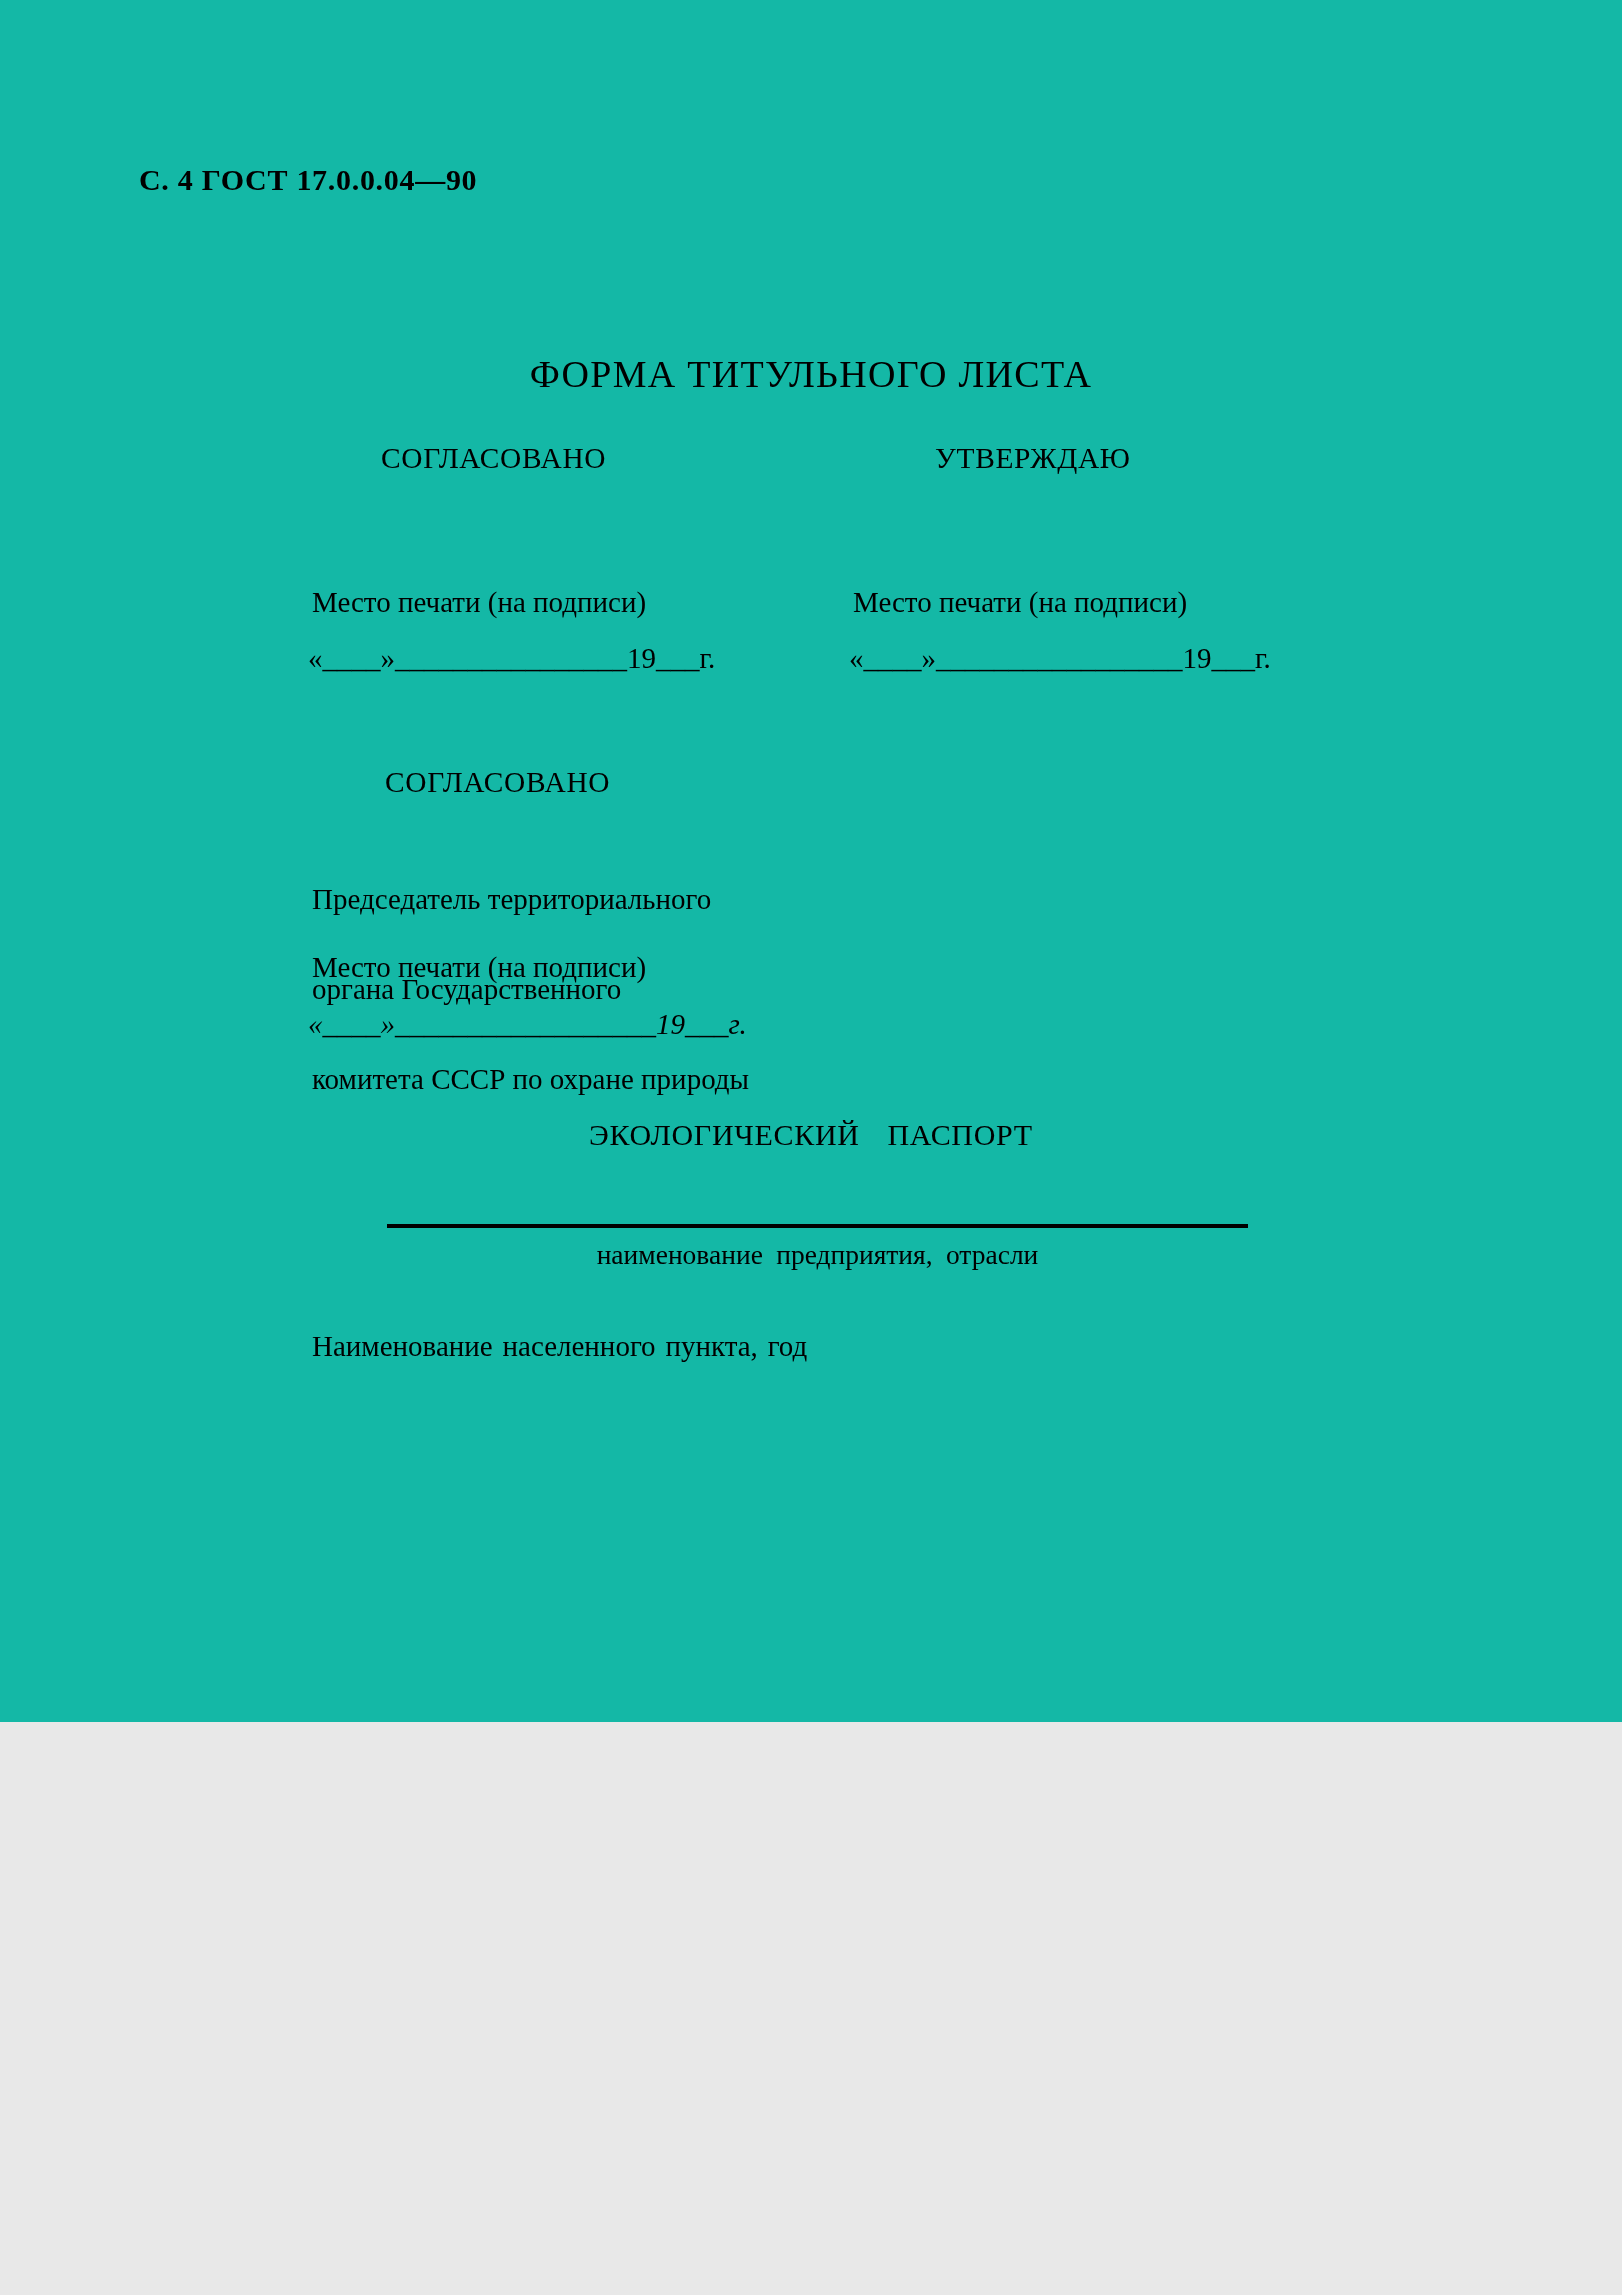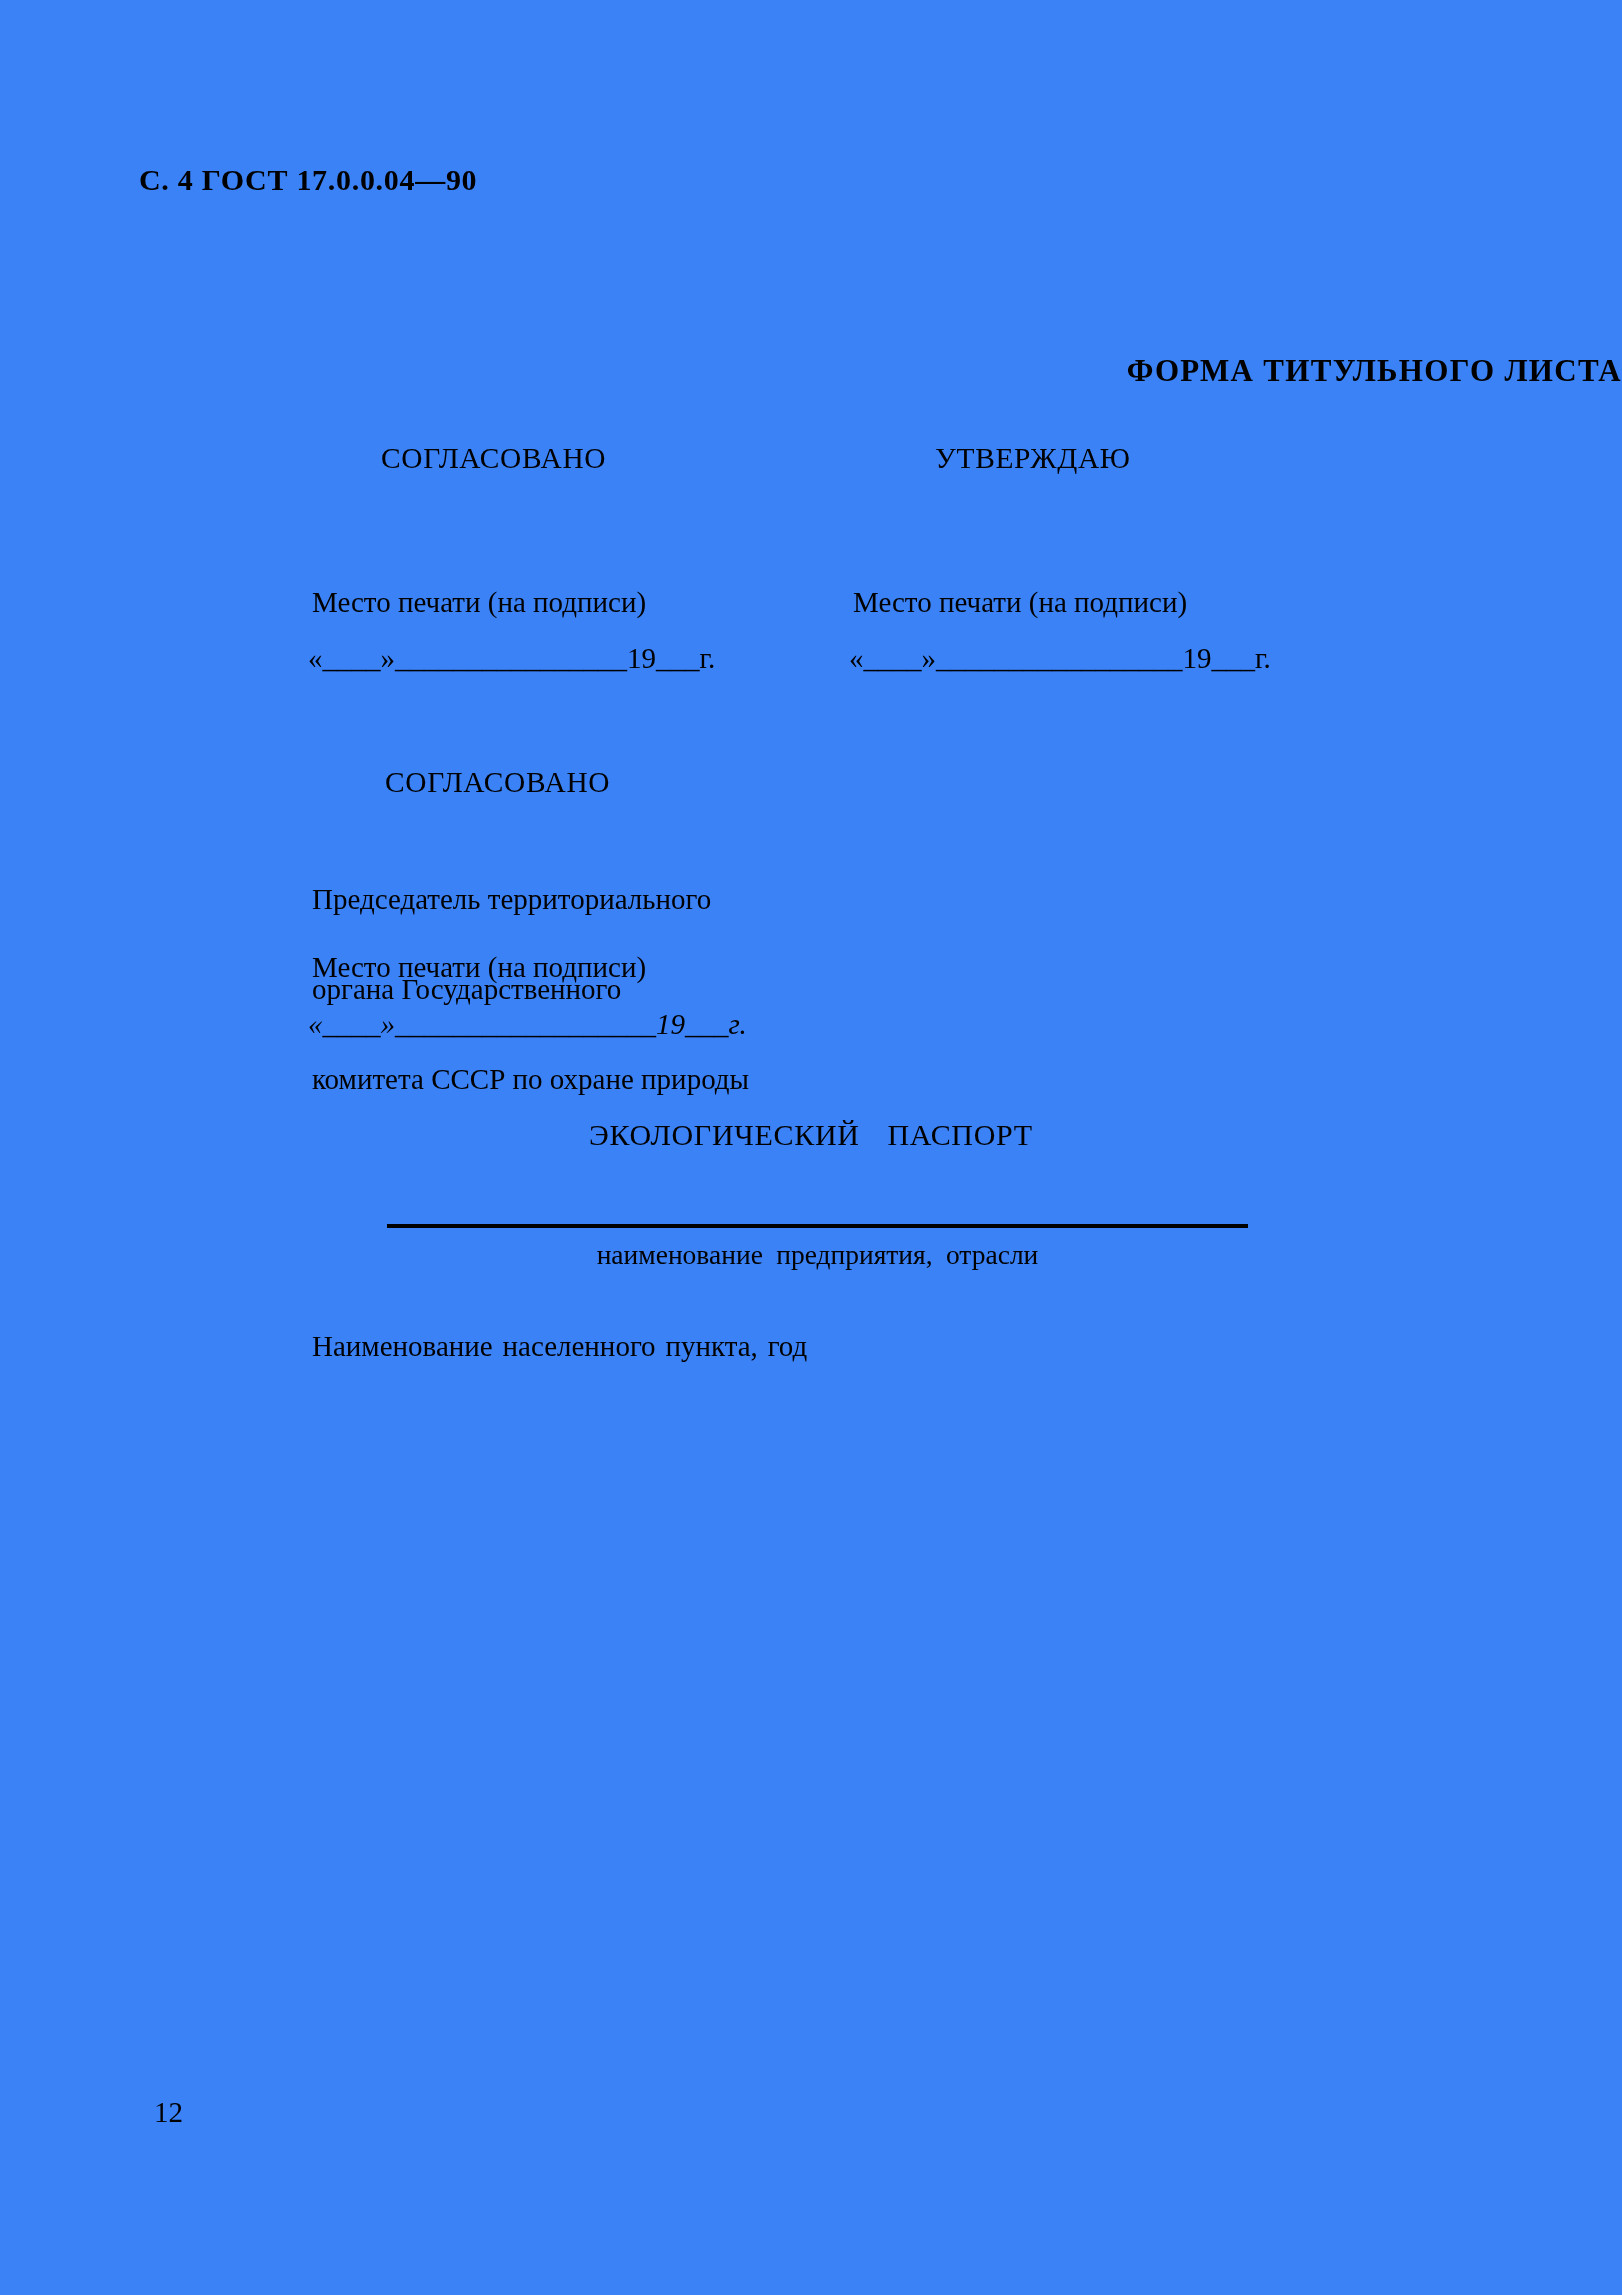--- a/index.html
+++ b/index.html
@@ -3,23 +3,23 @@
 <meta charset="utf-8">
 <style>
   html, body {
     margin: 0;
     padding: 0;
     background: #e8e8e8;
   }
   .page {
     position: relative;
     width: 1622px;
-    height: 2295px;
+    height: 1722px;
     margin: 0 auto;
-    background: #3b82f6;
+    background: #14b8a6;
     font-family: "Liberation Serif", "DejaVu Serif", serif;
     color: #000000;
     overflow: hidden;
   }
   .line {
     position: absolute;
     white-space: pre;
     line-height: 1;
   }
   .doc-header {
@@ -36,23 +36,23 @@
     width: 288px;
     text-align: center;
     font-style: italic;
     font-size: 28px;
     line-height: 1.14;
   }
   .form-title {
     left: 0;
     top: 355px;
     width: 100%;
-    text-align: right;
-    font-size: 31px;
-    font-weight: bold;
+    text-align: center;
+    font-size: 38px;
+    font-weight: normal;
     letter-spacing: 1.3px;
   }
   .heading-caps {
     font-size: 29.4px;
     letter-spacing: 0.7px;
   }
   .h-agreed-1   { left: 381px;  top: 444px; }
   .h-approve    { left: 935px; top: 444px; }
   .h-agreed-2   { left: 385px;  top: 768px; }
   .role-block {

